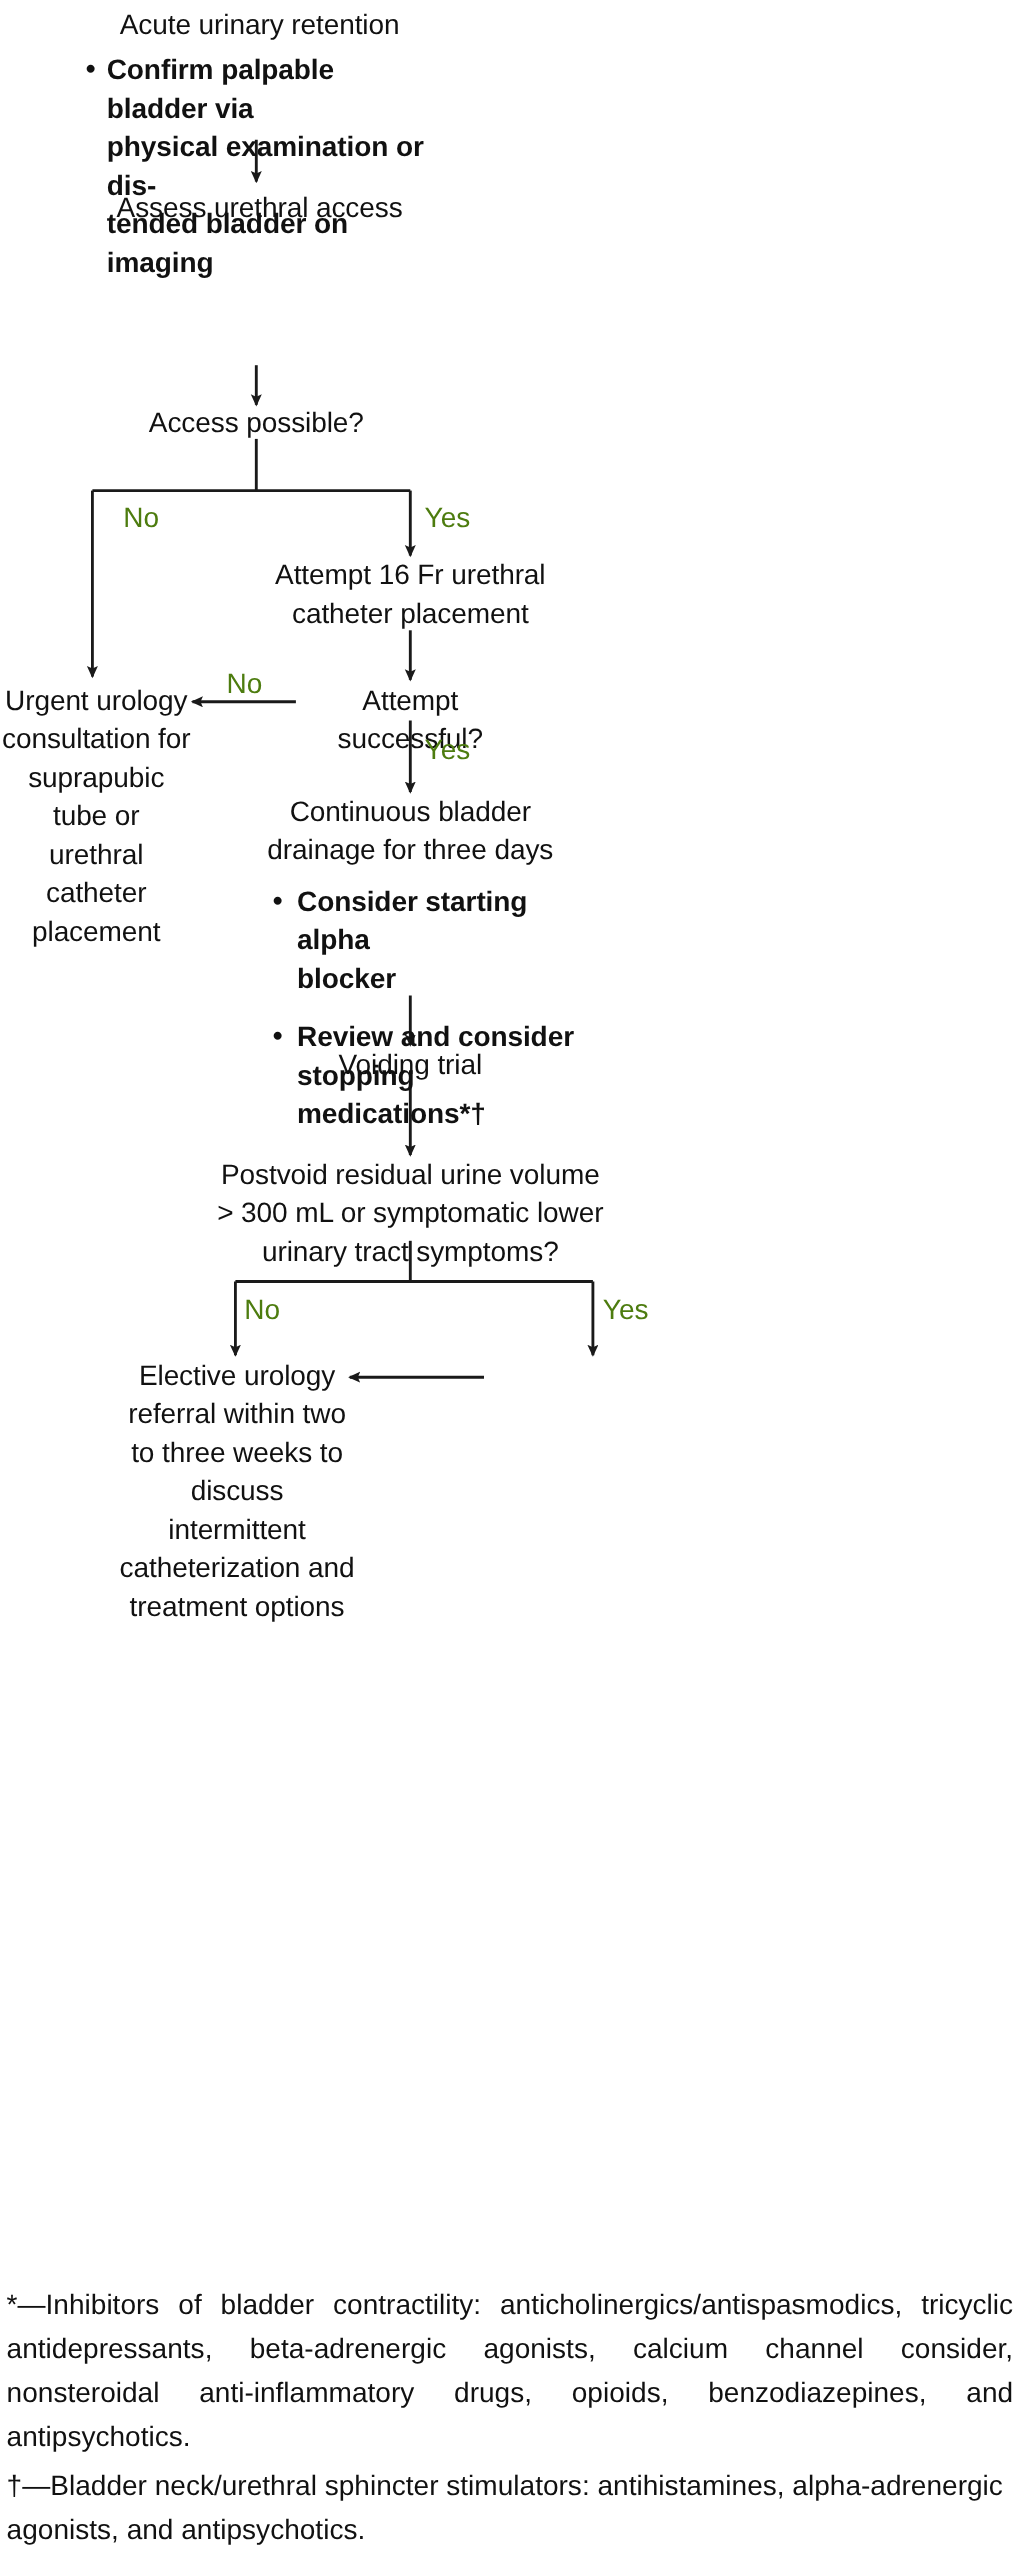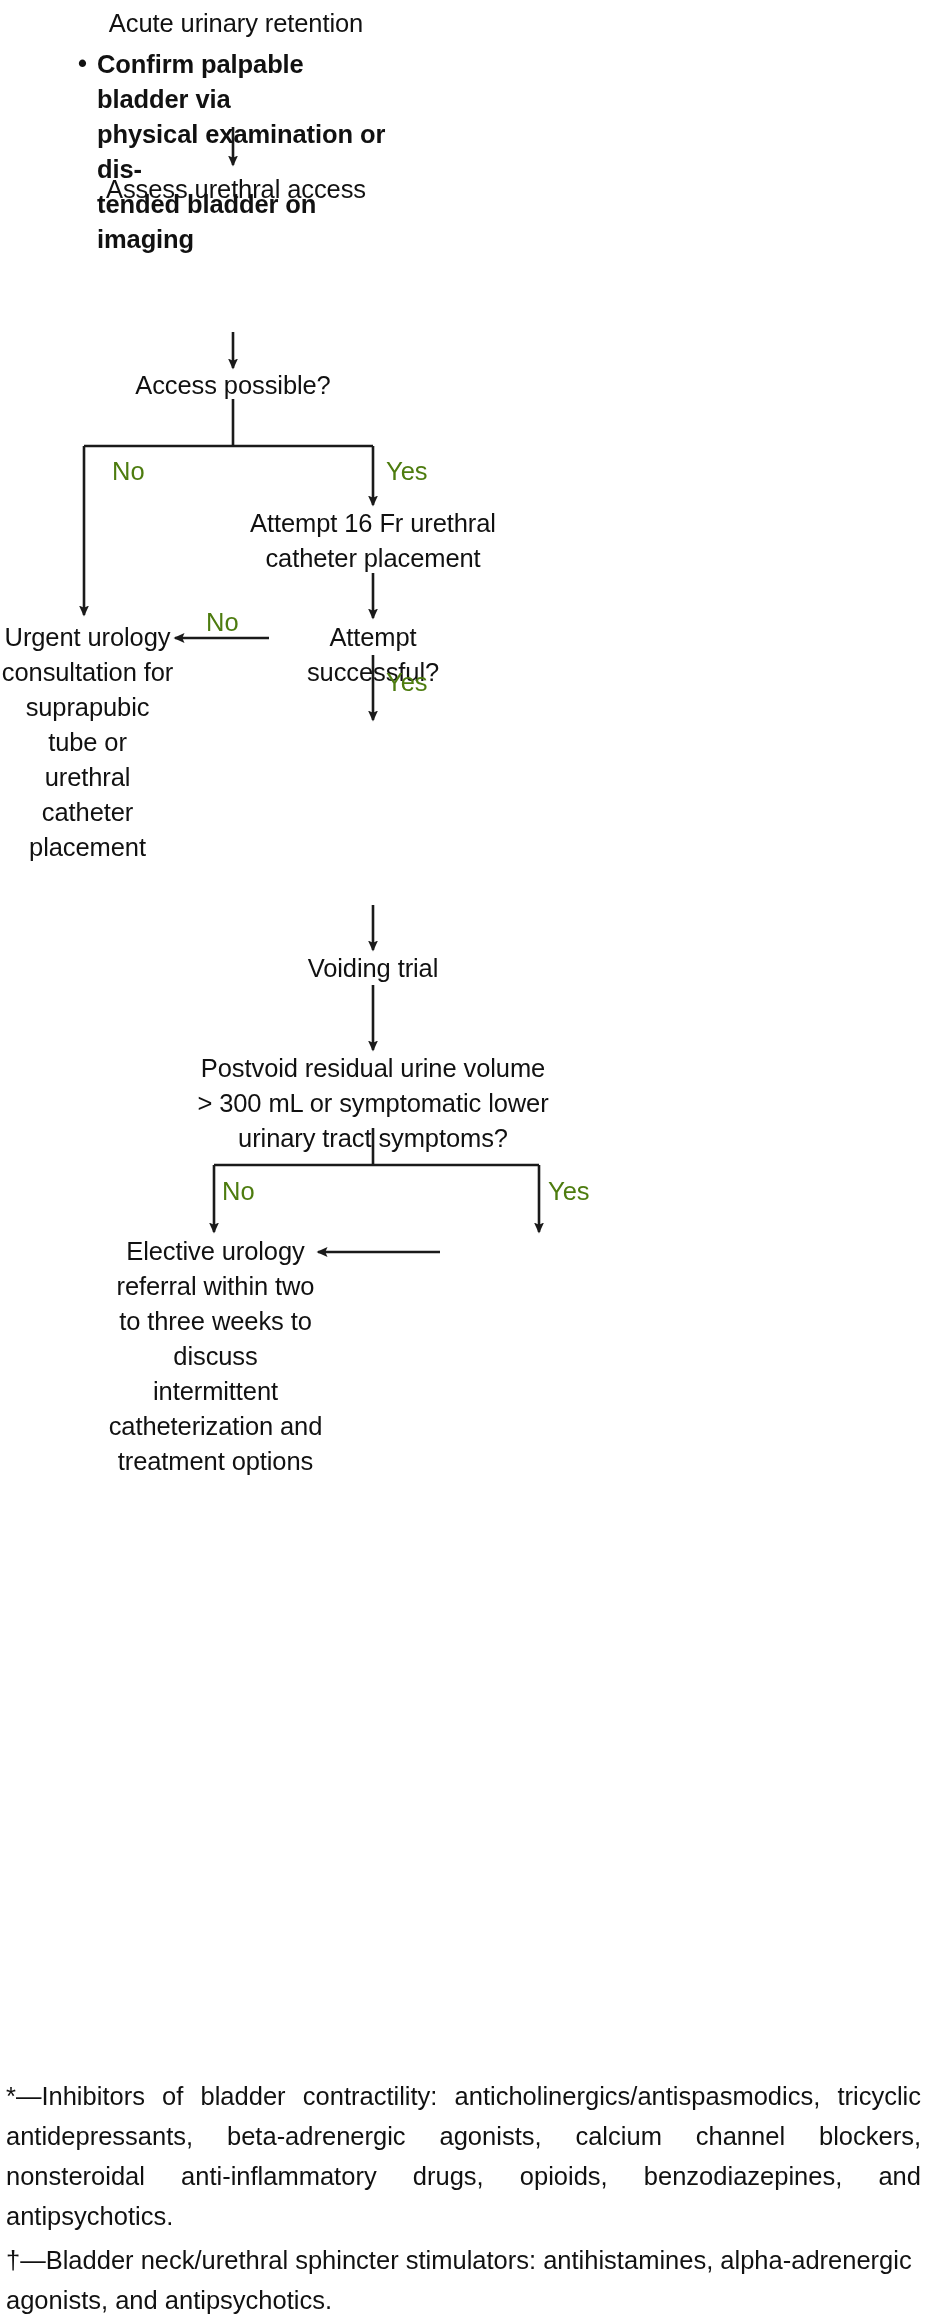--- a/index.html
+++ b/index.html
@@ -171,20 +171,30 @@
     <span class="hdr">Urgent urology
 consultation for
 suprapubic tube or
 urethral catheter
 placement</span>
   </div>
 
   <div class="edge-label" style="left:206px; top:597px;">No</div>
   <div class="edge-label" style="left:386px; top:657px;">Yes</div>
 
+  <div class="node" style="left:220px; top:711px; width:306px;">
+    <span class="hdr">Continuous bladder
+drainage for three days</span>
+    <ul class="bullets" style="margin-top:12px;">
+      <li style="padding-left:24px; margin-left:26px;">Consider starting alpha
+blocker</li>
+      <li style="padding-left:24px; margin-left:26px; margin-top:18px;">Review and consider
+stopping medications*†</li>
+    </ul>
+  </div>
 
   <div class="node" style="left:253px; top:941px; width:240px;">
     <span class="hdr">Voiding trial</span>
   </div>
 
   <div class="node" style="left:148px; top:1041px; width:450px;">
     <span class="hdr">Postvoid residual urine volume
 &gt; 300 mL or symptomatic lower
 urinary tract symptoms?</span>
   </div>
@@ -198,15 +208,15 @@
 to three weeks to
 discuss intermittent
 catheterization and
 treatment options</span>
   </div>
 
 
 </div>
 
 <div id="footnotes">
-  <p class="footnote">*—Inhibitors of bladder contractility: anticholinergics/antispasmodics, tricyclic antidepressants, beta-adrenergic agonists, calcium channel blockers, nonsteroidal anti-inflammatory drugs, opioids, benzodiazepines, and antipsychotics.</p>
+  <p class="footnote">*—Inhibitors of bladder contractility: anticholinergics/antispasmodics, tricyclic antidepressants, beta-adrenergic agonists, calcium channel consider, nonsteroidal anti-inflammatory drugs, opioids, benzodiazepines, and antipsychotics.</p>
   <p class="footnote">†—Bladder neck/urethral sphincter stimulators: antihistamines, alpha-adrenergic agonists, and antipsychotics.</p>
 </div>
 
 </body></html>

